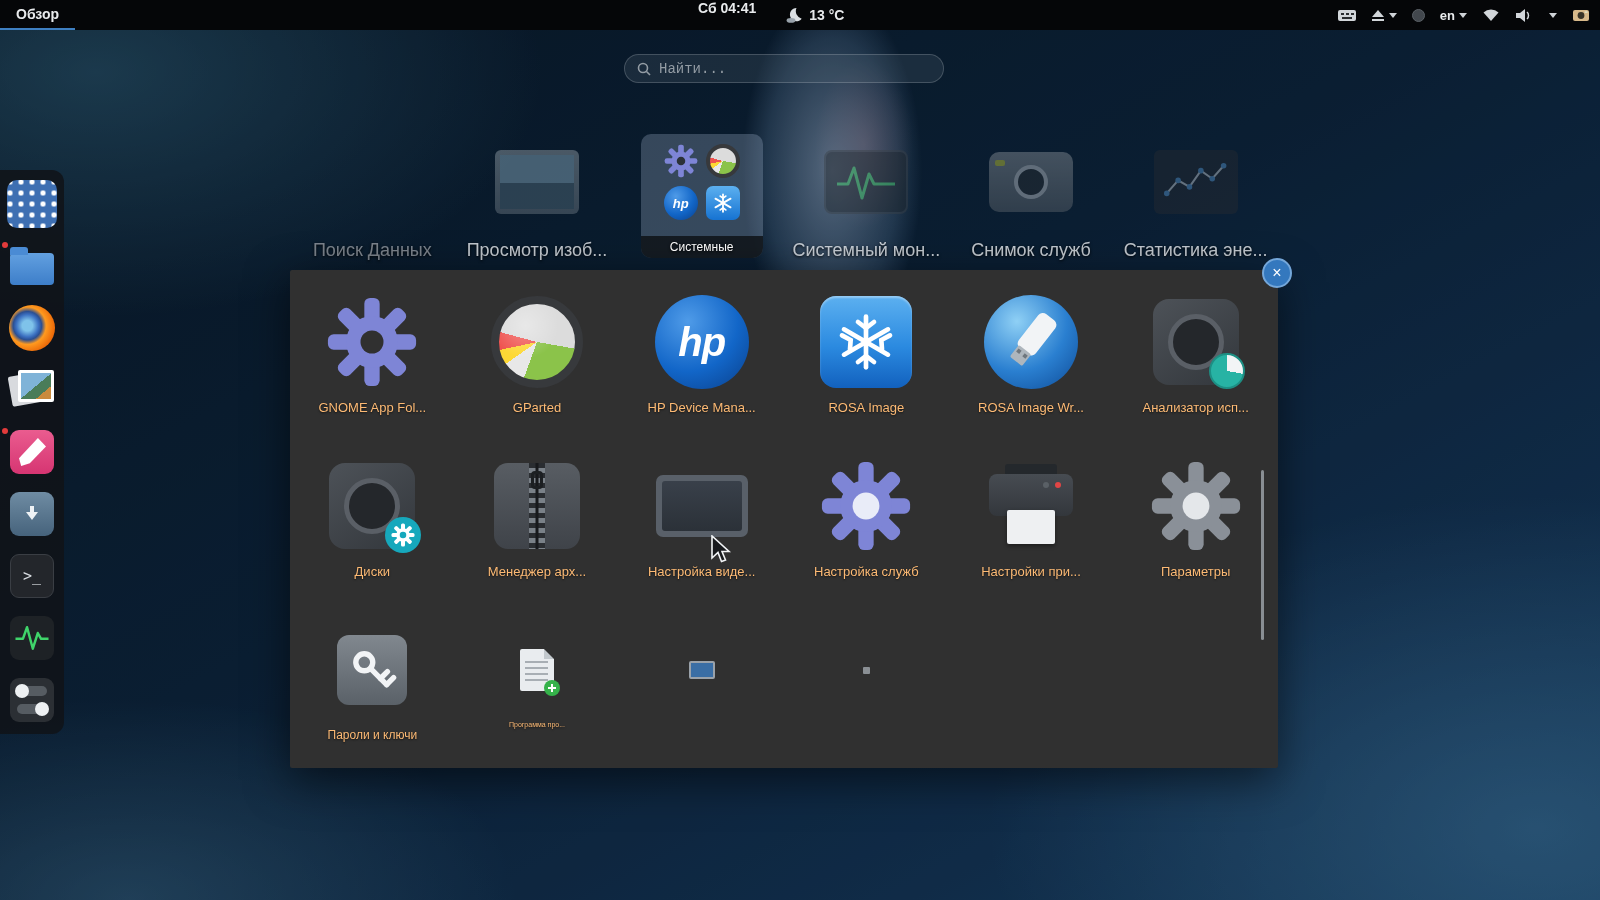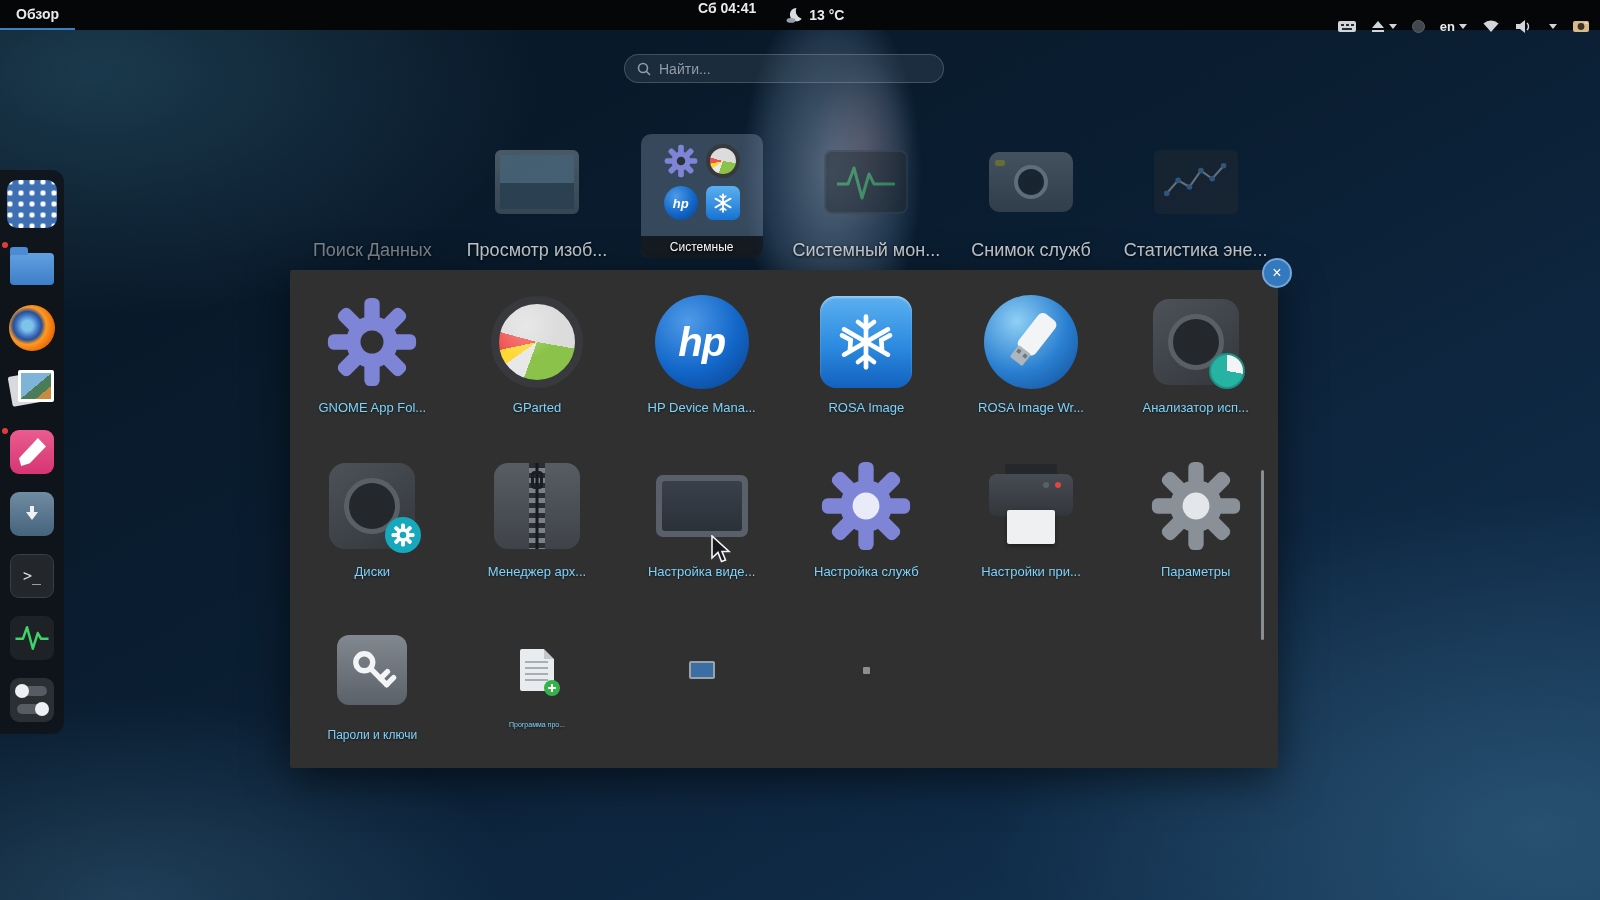--- a/index.html
+++ b/index.html
@@ -15,32 +15,32 @@
  radial-gradient(ellipse 540px 280px at 8% 100%, rgba(85,145,180,.40), transparent 72%),
  linear-gradient(152deg,#0a1b2b 0%,#0d2740 45%,#14375a 75%,#1b4a73 100%)}
 .wallpaper::after{content:"";position:absolute;inset:0;background:rgba(3,7,13,.28)}
 
 
 .topbar{position:absolute;top:0;left:0;right:0;height:30px;background:#050608;color:#e8eaec;font-size:14px;z-index:50}
 .overview-btn{position:absolute;left:0;top:0;height:100%;display:flex;align-items:center;padding:0 16px;font-weight:bold;border-bottom:2px solid #3e7fc1;cursor:default}
 .topbar-center{position:absolute;left:698px;top:0;height:100%;display:flex;gap:30px}
 .clock{font-weight:bold}
 .weather{display:flex;align-items:center;gap:6px;font-weight:bold}
-.topbar-right{position:absolute;right:0;top:11px;height:100%;display:flex;align-items:center;gap:15px;padding:0 10px}
+.topbar-right{position:absolute;right:0;top:0;height:100%;display:flex;align-items:center;gap:15px;padding:0 10px}
 .caret{width:0;height:0;border-left:4px solid transparent;border-right:4px solid transparent;border-top:5px solid #cfd3d7}
 .eject{display:flex;flex-direction:column;align-items:center;gap:2px}
 .eject .tri{width:0;height:0;border-left:6px solid transparent;border-right:6px solid transparent;border-bottom:7px solid #d2d6da}
 .eject .bar{width:12px;height:2px;background:#d2d6da}
 .status-circle{width:13px;height:13px;border-radius:50%;background:#42474d;border:1px solid #5b6167}
 .lang{display:flex;align-items:center;gap:4px;font-size:13px;font-weight:bold}
 .tb-group{display:flex;align-items:center;gap:5px}
 
 
 .search{position:absolute;left:624px;top:54px;width:320px;height:29px;border:1px solid rgba(255,255,255,.18);border-radius:15px;background:rgba(92,108,124,.22);display:flex;align-items:center;padding:0 12px;gap:8px;z-index:40}
-.search input{flex:1;background:transparent;border:none;outline:none;color:#c4b5fd;font-size:14px;font-family:Liberation Sans, sans-serif}
+.search input{flex:1;background:transparent;border:none;outline:none;color:#c4b5fd;font-size:14px;font-family:Liberation Mono, monospace}
 .search input::placeholder{color:#939ca4}
 
 
 .dock{position:absolute;left:0;top:170px;width:64px;padding:10px 0;background:rgba(16,19,24,.85);border-radius:0 12px 12px 0;display:flex;flex-direction:column;align-items:center;gap:14px;z-index:30}
 .dock-item{width:50px;height:48px;position:relative;display:flex;align-items:center;justify-content:center}
 .dock-dot{position:absolute;left:-5px;top:0;width:6px;height:6px;border-radius:50%;background:#e23b3b}
 .showapps{width:50px;height:48px;border-radius:10px;background:#3e6fb2;background-image:radial-gradient(circle,#fff 2.4px,transparent 3px);background-size:11px 11px;background-position:center}
 .folder-ic{width:44px;height:32px;background:linear-gradient(#62a0e0,#3d7ec9);border-radius:4px;position:relative;margin-top:6px}
 .folder-ic::before{content:"";position:absolute;top:-6px;left:0;width:18px;height:8px;background:#4a8bd4;border-radius:3px 3px 0 0}
 .firefox{width:46px;height:46px;border-radius:50%;background:radial-gradient(circle at 40% 45%,#7fc3ea 0 14%,#3b6fc0 30%,#2b4f92 38%,#ff9a1f 50%,#ec6b09 72%,#d2520a 100%)}
@@ -77,21 +77,21 @@
 .f-chart{width:84px;height:64px;background:#262b31;border-radius:6px;display:flex;align-items:center;justify-content:center}
 .mini-gparted{width:34px;height:34px;border-radius:50%;border:4px solid #37393c;background:conic-gradient(#dcdcdc 0 100deg,#8bc34a 100deg 200deg,#e8e8e8 200deg 235deg,#fdd835 235deg 258deg,#ef5350 258deg 285deg,#dcdcdc 285deg 360deg)}
 .mini-hp{width:34px;height:34px;border-radius:50%;background:radial-gradient(circle at 35% 30%,#4f9be8,#1266c8 55%,#0a3f8a);color:#fff;font-style:italic;font-weight:bold;font-size:13px;display:flex;align-items:center;justify-content:center}
 .mini-freeze{width:34px;height:34px;border-radius:7px;background:linear-gradient(180deg,#5cb0f0,#1673d2);display:flex;align-items:center;justify-content:center}
 
 
 .popup{position:absolute;left:290px;top:270px;width:988px;height:498px;background:#303030;z-index:25;border-radius:2px;box-shadow:0 12px 44px rgba(0,0,0,.55)}
 .popup-grid{position:absolute;inset:0;display:grid;grid-template-columns:repeat(6,1fr);grid-template-rows:164px 164px auto;padding-top:24px}
 .papp{display:flex;flex-direction:column;align-items:center}
 .pibox{width:96px;height:96px;display:flex;align-items:center;justify-content:center}
-.plabel{margin-top:10px;font-size:13px;color:#7dd3fc;text-shadow:0 1px 2px rgba(0,0,0,.6);white-space:nowrap}
+.plabel{margin-top:10px;font-size:13px;color:#fdba74;text-shadow:0 1px 2px rgba(0,0,0,.6);white-space:nowrap}
 .papp.p-key .plabel{font-size:12px}
 .papp.p-doc .plabel{font-size:7px;margin-top:3px}
 .pscroll{position:absolute;right:14px;top:200px;width:3px;height:170px;background:#898e93;border-radius:2px}
 .close-btn{position:absolute;left:1262px;top:258px;width:30px;height:30px;border-radius:50%;background:#3478be;border:2px solid #74a7da;color:#fff;display:flex;align-items:center;justify-content:center;font-size:16px;line-height:1;z-index:35;cursor:default}
 
 
 .icon-gparted{width:92px;height:92px;border-radius:50%;border:8px solid #37393c;background:
  radial-gradient(circle at 35% 28%,rgba(255,255,255,.35),transparent 45%),
  conic-gradient(#dcdcdc 0 100deg,#8bc34a 100deg 200deg,#e8e8e8 200deg 235deg,#fdd835 235deg 258deg,#ef5350 258deg 285deg,#dcdcdc 285deg 360deg)}
 .icon-hp{width:94px;height:94px;border-radius:50%;background:radial-gradient(circle at 35% 28%,#4f9be8,#1266c8 55%,#0a3f8a);color:#fff;font-style:italic;font-weight:bold;font-size:40px;display:flex;align-items:center;justify-content:center;letter-spacing:-1px}

